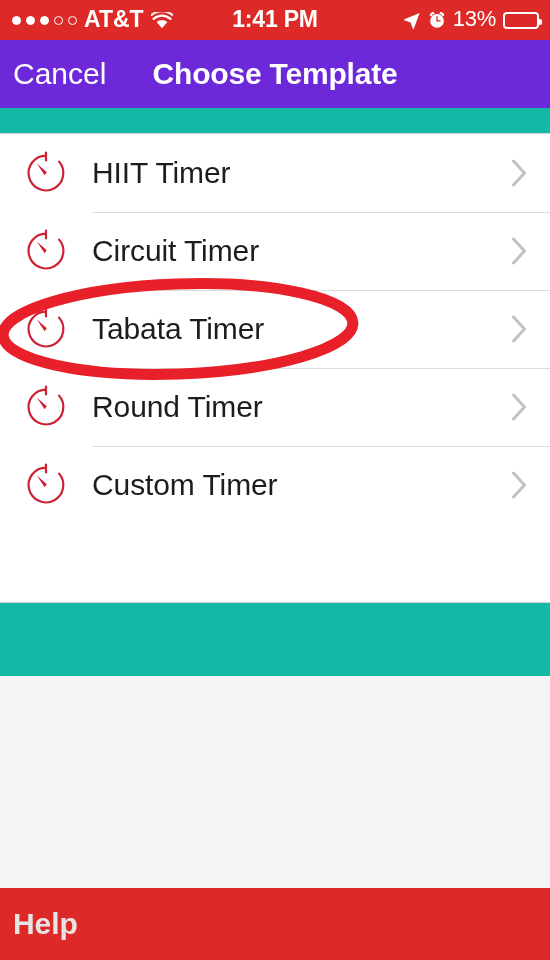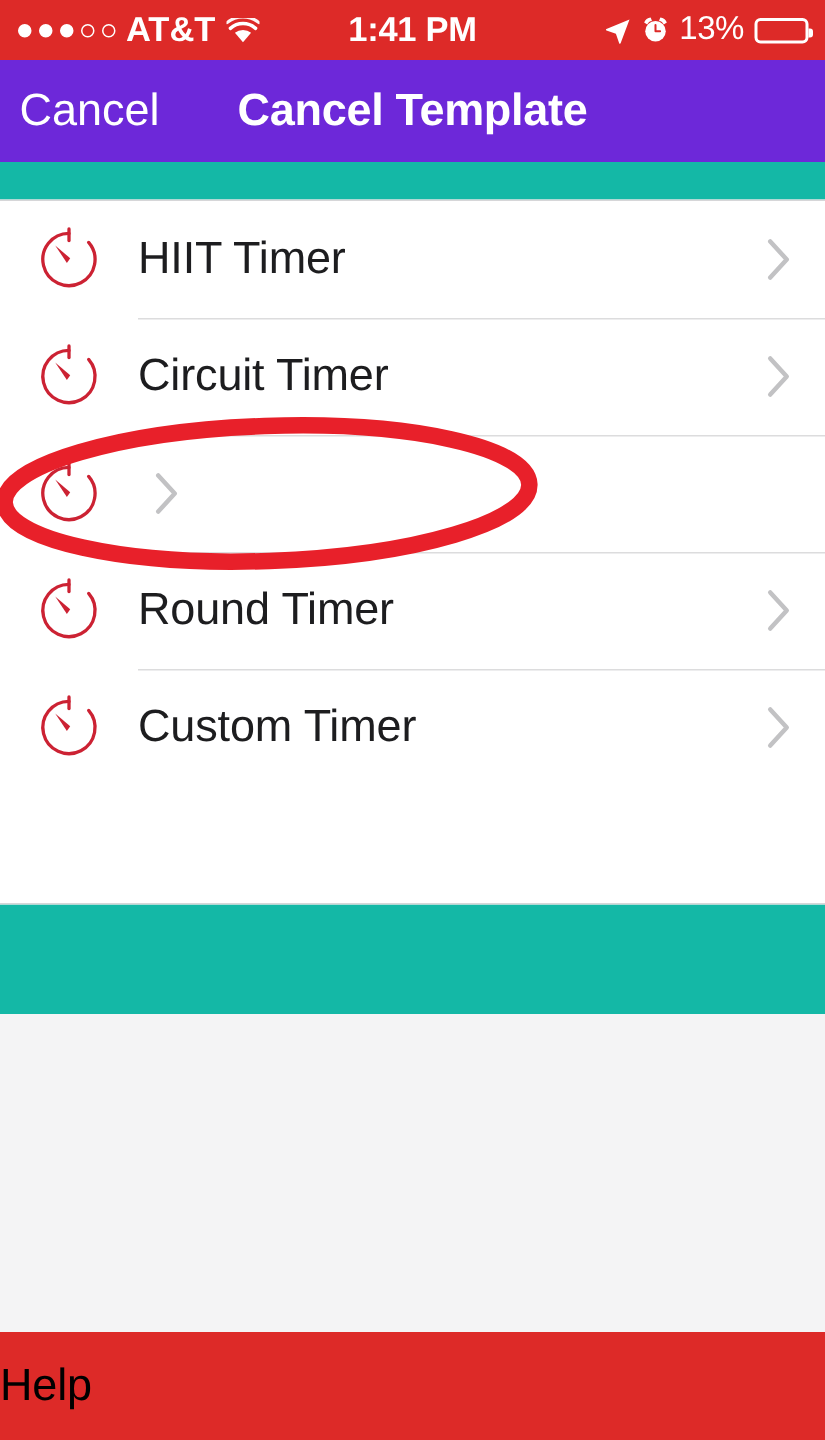--- a/index.html
+++ b/index.html
@@ -198,23 +198,24 @@
   .helpbar {
     position: absolute;
     left: 0; top: 888px;
     width: 550px; height: 72px;
     background: #dd2a28;
     display: flex;
     align-items: center;
     cursor: pointer;
   }
   .help-label {
-    color: #000000;
+    color: #e5e5e5;
     font-size: 30px;
-    font-weight: 400;
+    font-weight: 700;
+    padding-left: 13px;
     letter-spacing: -0.1px;
   }
 
   
   .annotation {
     position: absolute;
     left: 0; top: 0;
     width: 550px; height: 960px;
     pointer-events: none;
   }
@@ -259,21 +260,21 @@
           <path d="M10 6.3 V11 H13.4" fill="none" stroke="#dd2a28" stroke-width="1.5" stroke-linecap="round" stroke-linejoin="round"></path>
         </svg>
       </span>
       <span class="battpct">13%</span>
       <span class="battery"></span>
     </div>
   </div>
 
   <div class="navbar" style="background: #6d28d9;">
     <button class="nav-cancel">Cancel</button>
-    <div class="nav-title">Cancel Template</div>
+    <div class="nav-title">Choose Template</div>
   </div>
 
   <div class="content">
     <div class="list" id="template-list" style="height: 468px;">
 
       <div class="row">
         <div class="row-icon">
           <svg class="timer-svg" viewBox="0 0 46 46" aria-hidden="true">
             <path d="M23 5.6 A17.4 17.4 0 1 0 36.1 11.6" fill="none" stroke="#cc2233" stroke-width="2.2" stroke-linecap="round"></path>
             <path d="M23 2.6 V10.4" fill="none" stroke="#cc2233" stroke-width="2.2" stroke-linecap="round"></path>
@@ -305,20 +306,21 @@
       </div>
 
       <div class="row">
         <div class="row-icon">
           <svg class="timer-svg" viewBox="0 0 46 46" aria-hidden="true">
             <path d="M23 5.6 A17.4 17.4 0 1 0 36.1 11.6" fill="none" stroke="#cc2233" stroke-width="2.2" stroke-linecap="round"></path>
             <path d="M23 2.6 V10.4" fill="none" stroke="#cc2233" stroke-width="2.2" stroke-linecap="round"></path>
             <path d="M23.8 22.2 L13.8 13.6 L21.6 25.3 Z" fill="#cc2233"></path>
           </svg>
         </div>
+        <div class="row-label" style="color: rgb(29, 29, 31);">Tabata Timer</div>
         <div class="chevron">
           <svg viewBox="0 0 17 28" aria-hidden="true">
               <path d="M2.5 2 L13.5 14 L2.5 26" fill="none" stroke="#c2c2c4" stroke-width="3" stroke-linecap="round" stroke-linejoin="round"></path>
             </svg>
         </div>
       </div>
 
       <div class="row">
         <div class="row-icon">
           <svg class="timer-svg" viewBox="0 0 46 46" aria-hidden="true">

